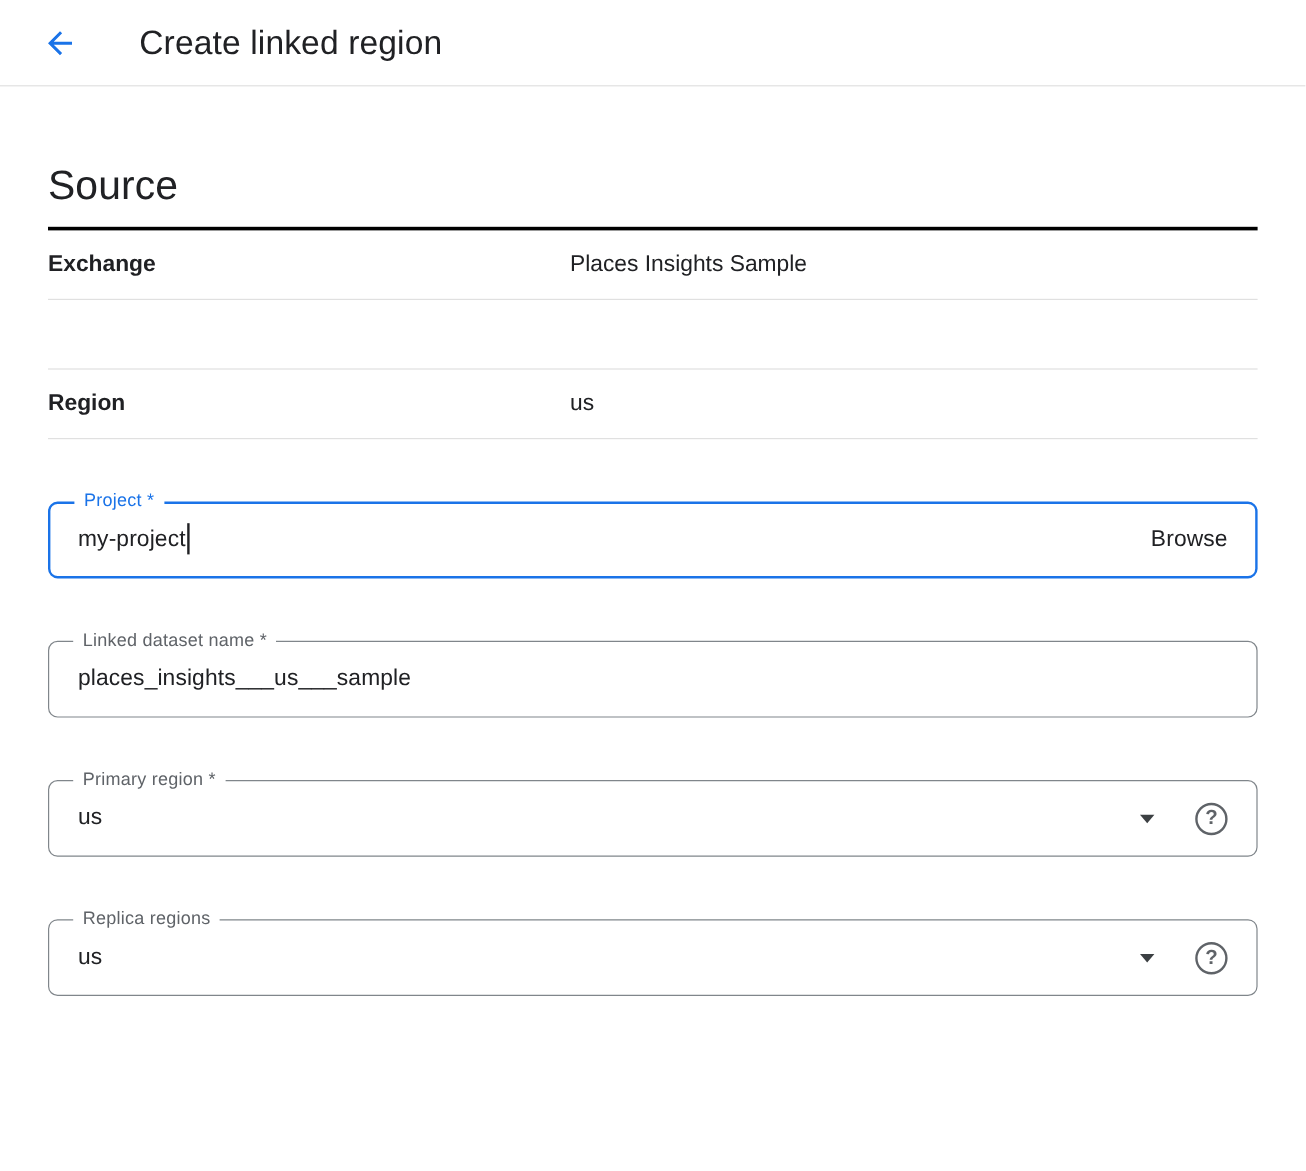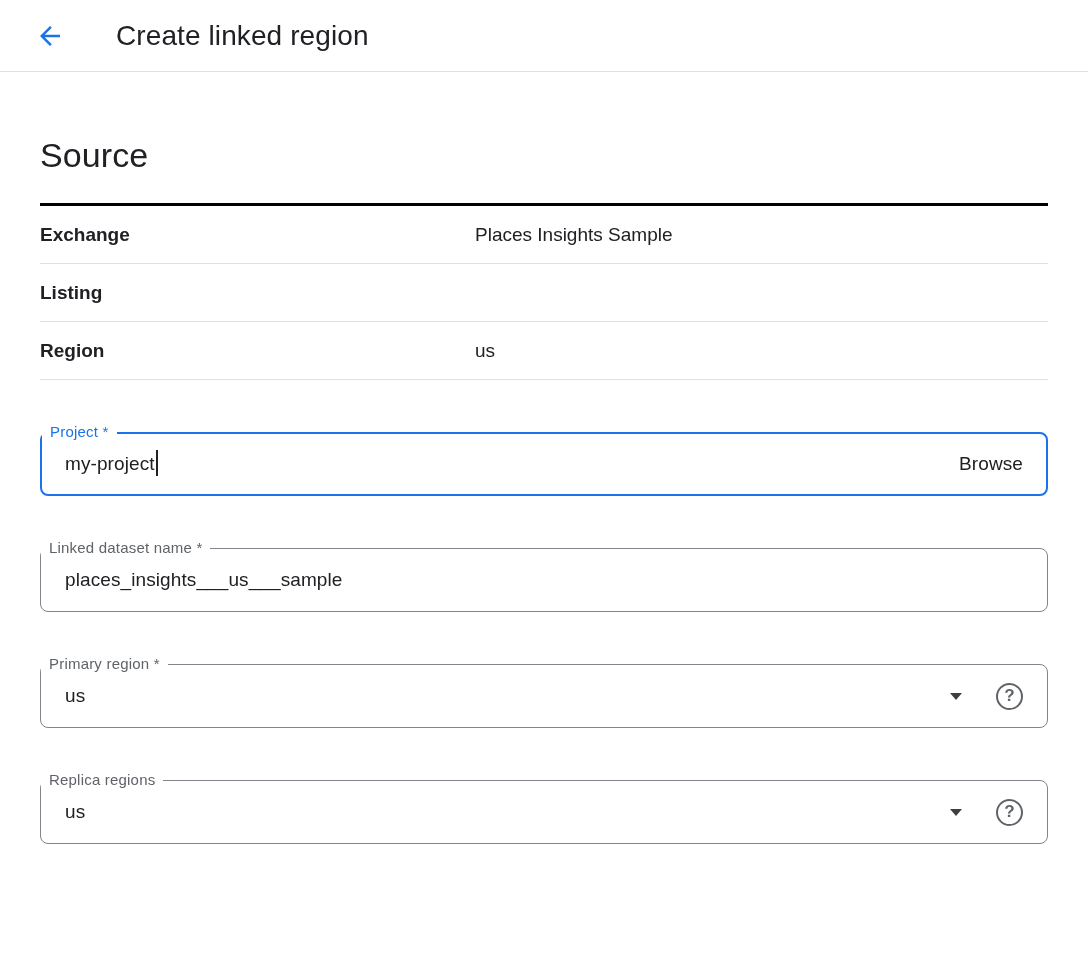--- a/index.html
+++ b/index.html
@@ -35,21 +35,21 @@
 
   
   .content { padding: 0 40px; }
 
   .section-heading {
     font-size: 34px;
     font-weight: 400;
     color: #202124;
     letter-spacing: 0.1px;
   }
-  .source-heading { margin-top: 64px; margin-bottom: 28px; }
+  .source-heading { margin-top: 64px; margin-bottom: 14px; }
   .destination-heading { margin-top: 68px; margin-bottom: 36px; }
 
   
   .info-table { border-top: 3px solid #000000; }
   .info-row {
     display: flex;
     align-items: center;
     height: 58px;
     border-bottom: 1px solid #e0e0e0;
   }
@@ -80,21 +80,21 @@
     cursor: text;
   }
   .field:first-of-type { margin-top: 0; }
   .field.focused {
     border: 2px solid #1a73e8;
     padding: 0 23px;
   }
   .field-label {
     position: absolute;
     top: -10px;
-    left: 0;
+    left: 20px;
     background: #ffffff;
     padding: 0 8px;
     font-size: 15px;
     color: #5f6368;
     letter-spacing: 0.2px;
     white-space: nowrap;
   }
   .field.focused .field-label { color: #1a73e8; top: -11px; }
   .field-value {
     font-size: 19px;
@@ -164,21 +164,20 @@
 <div class="content">
 
   <h2 class="section-heading source-heading">Source</h2>
 
   <div class="info-table">
     <div class="info-row">
       <div class="info-label">Exchange</div>
       <div class="info-value">Places Insights Sample</div>
     </div>
     <div class="info-row">
-      <div class="info-label">Listing</div>
     </div>
     <div class="info-row">
       <div class="info-label">Region</div>
       <div class="info-value">us</div>
     </div>
   </div>
 
 
   <div class="field focused">
     <span class="field-label">Project *</span>

